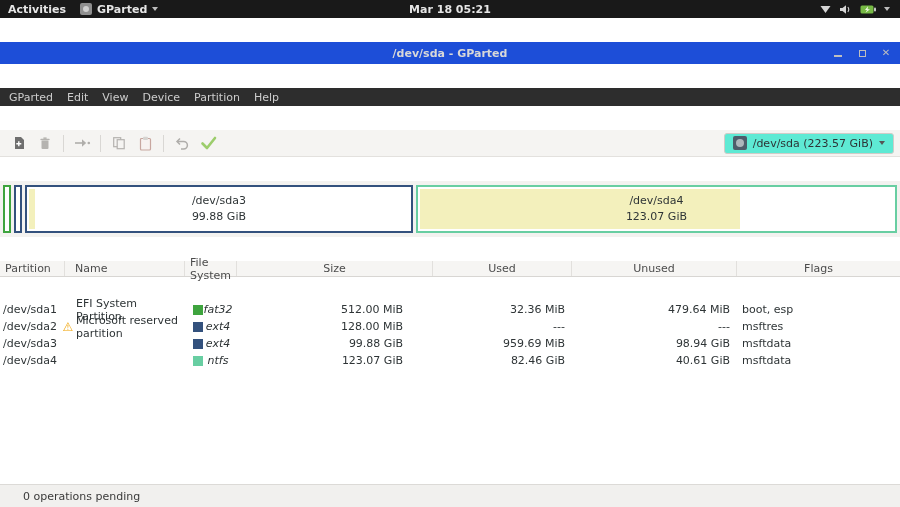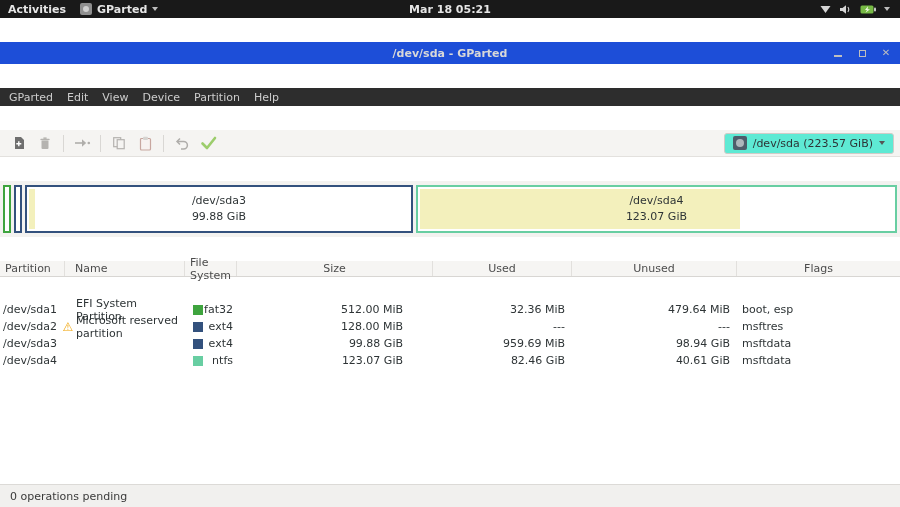--- a/index.html
+++ b/index.html
@@ -56,28 +56,28 @@
   .th:nth-child(7) { flex:1; justify-content:center; border-right:none; }
   .table-body { background:#fff; flex:0 0 auto; }
   .row { height:17px; display:flex; align-items:center; }
   .cell-partition { width:76px; display:flex; align-items:center; }
   .cell-partition .pt { flex:1; text-align:center; }
   .warn-slot { width:16px; display:flex; justify-content:center; align-items:center; }
   .warn-glyph { color:#f0a202; font-size:12px; line-height:1; }
   .cell-name { width:109px; }
   .cell-fs { width:52px; display:flex; align-items:center; }
   .swatch { width:10px; height:10px; margin-left:8px; display:inline-block; }
-  .fsname { flex:1; text-align:right; padding-right:4px; }
+  .fsname { flex:1; text-align:center; padding-right:4px;font-style:italic; }
   .cell-size   { width:196px; text-align:right; padding-right:30px; }
   .cell-used   { width:139px; text-align:right; padding-right:7px; }
   .cell-unused { width:165px; text-align:right; padding-right:7px; }
   .cell-flags  { flex:1; padding-left:5px; }
   .filler { flex:1 1 auto; background:#fff; }
   
-  .statusbar { height:23px; background:#f1f0ee; border-top:1px solid #dcdad7; display:flex; align-items:center; padding-left:10px; color:#3a3a3a; flex:0 0 auto; }
+  .statusbar { height:23px; background:#f1f0ee; border-top:1px solid #dcdad7; display:flex; align-items:center; padding-left:23px; color:#3a3a3a; flex:0 0 auto; }
 </style>
 </head>
 <body>
 
 <div class="screen">
 
   <div class="topbar">
     <div class="left">
       <span class="activities">Activities</span>
       <span class="app-indicator">

